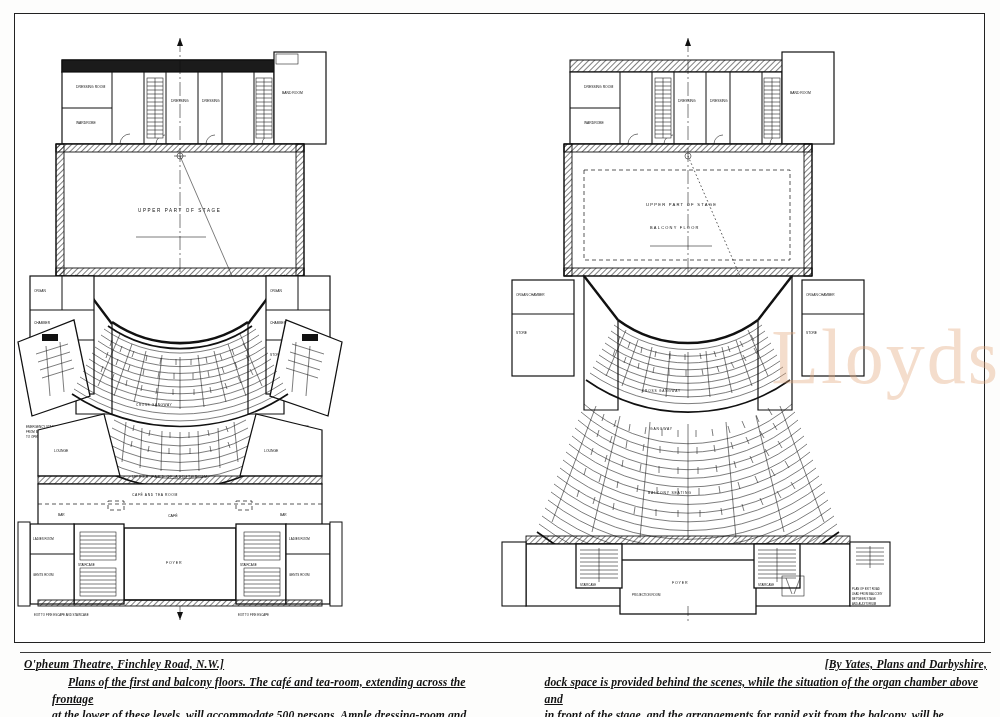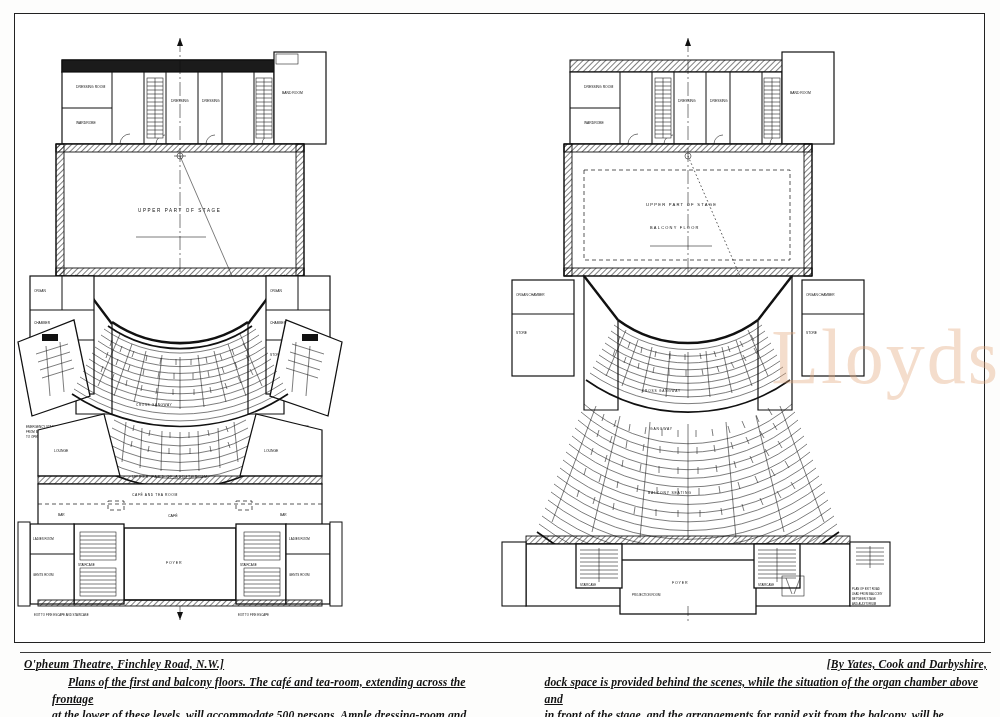--- a/index.html
+++ b/index.html
@@ -754,21 +754,21 @@
       <text class="txt" x="352" y="581" font-size="2.8">AND AUDITORIUM</text>
       <line x1="188" y1="582" x2="188" y2="598" class="thin" stroke-dasharray="10 3 2 3"></line>
     </g>
   </svg>
   </div>
 
   <div class="caption">
     <div class="cap-rule"></div>
     <div class="cap-head">
       <span class="left">O'pheum Theatre, Finchley Road, N.W.]</span>
-      <span class="right">[By Yates, Cook and Darbyshire,</span>
+      <span class="right">[By Yates, Plans and Darbyshire,</span>
     </div>
     <div class="cap-cols">
       <div class="cap-col">
         <p class="indent">Plans of the first and balcony floors.   The café and tea-room, extending across the frontage</p>
         <p>at the lower of these levels, will accommodate 500 persons.   Ample dressing-room and scenery</p>
       </div>
       <div class="cap-col">
         <p>dock space is provided behind the scenes, while the situation of the organ chamber above and</p>
         <p>in front of the stage, and the arrangements for rapid exit from the balcony, will be appreciated.</p>
       </div>

